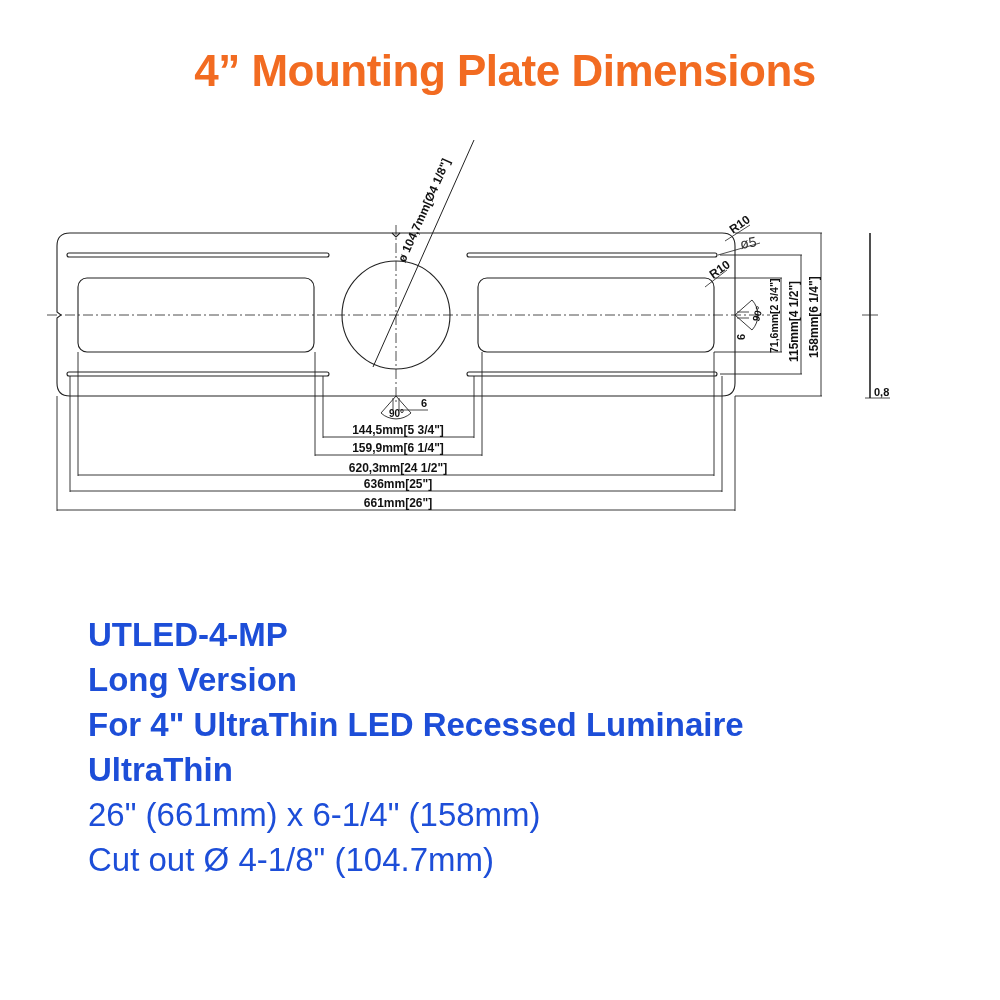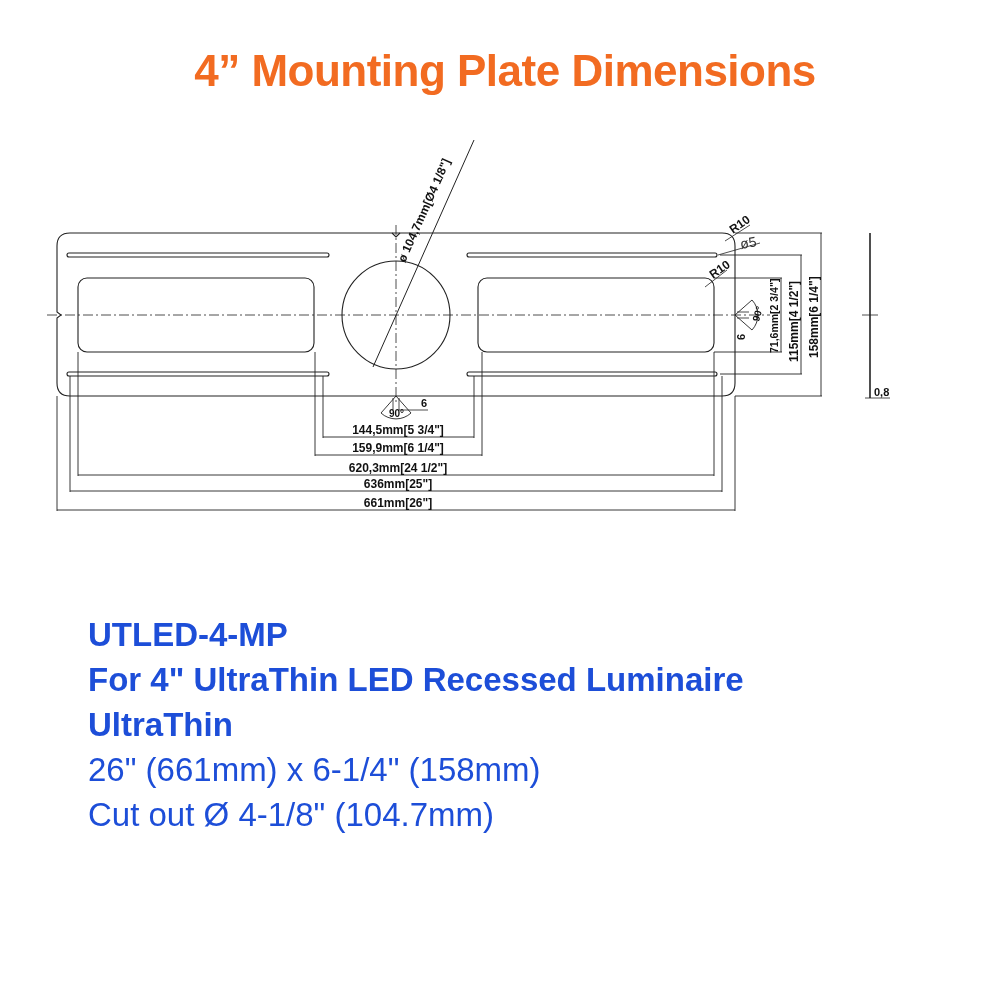--- a/index.html
+++ b/index.html
@@ -118,17 +118,18 @@
 
   <text class="dimtext" transform="translate(778,353) rotate(-90)" style="font-size:10.5px">71,6mm[2 3/4"]</text>
   <text class="dimtext" transform="translate(798,362) rotate(-90)">115mm[4 1/2"]</text>
   <text class="dimtext" transform="translate(818,358) rotate(-90)">158mm[6 1/4"]</text>
 
   <text class="dimtext" x="874" y="396" style="font-size:11px">0,8</text>
 </svg>
 
 <div class="desc">
   <div class="b">UTLED-4-MP</div>
+  <div class="b">Long Version</div>
   <div class="b">For 4" UltraThin LED Recessed Luminaire</div>
   <div class="b">UltraThin</div>
   <div>26" (661mm) x 6-1/4" (158mm)</div>
   <div>Cut out Ø 4-1/8" (104.7mm)</div>
 </div>
 
 </body></html>

